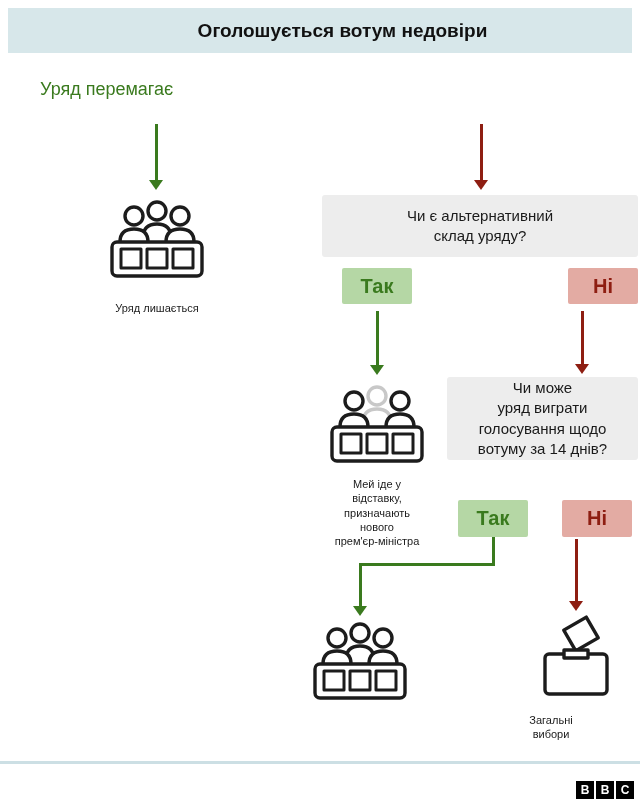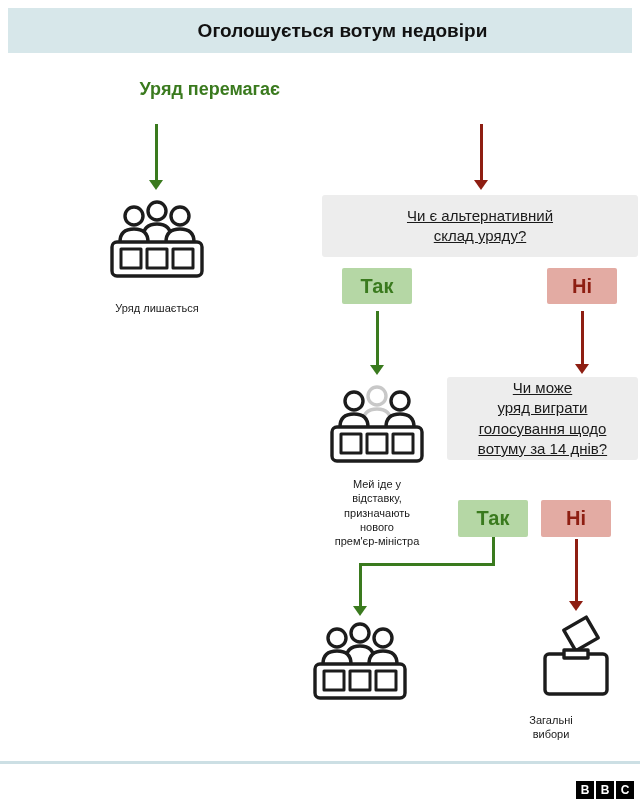--- a/index.html
+++ b/index.html
@@ -18,21 +18,21 @@
   .abs { position: absolute; }
 
   .header {
     left: 8px; top: 8px; width: 624px; height: 45px;
     background: var(--header_bg, #d7e7ea);
     display: flex; align-items: center; justify-content: center;
     font-size: 19px; font-weight: bold; color: #111; padding-left: 45px;
   }
 
   .branch-title {
-    font-size: 18px; font-weight: bold; text-align: right;
+    font-size: 18px; font-weight: normal; text-align: left;
     line-height: 1.2;
   }
   .green-text { color: var(--green, #3a7a1e); }
   .red-text   { color: var(--red, #8e1e12); }
 
   
   .arrow {
     position: absolute;
     display: flex; flex-direction: column; align-items: center;
     width: 14px;
@@ -49,31 +49,30 @@
   .arrow.red .line   { background: var(--red, #8e1e12); }
   .arrow.red .tip    { border-top-color: var(--red, #8e1e12); }
   .conn-green { background: var(--green, #3a7a1e); }
 
   .qbox {
     background: var(--question_bg, #ededed);
     border-radius: 3px;
     display: flex; align-items: center; justify-content: center;
     text-align: center; font-size: 15px; line-height: 1.35;
     padding: 0 10px;
-    text-decoration: underline;
   }
   .qbox span { white-space: pre-line; }
 
   .ansbox {
     display: flex; align-items: center; justify-content: center;
     font-size: 20px; font-weight: bold;
     border-radius: 2px;
   }
   .ansbox.yes { background: var(--yes_bg, #b5d7a5); color: var(--green, #3a7a1e); }
-  .ansbox.no  { background: var(--no_bg, #e3aba3);  color: var(--red, #8e1e12); }
+  .ansbox.no  { background: var(--no_bg, #e3aba3);  color: var(--red, #8e1e12); margin-left: 21px; }
 
   .caption {
     text-align: center; font-size: 11px; line-height: 1.3;
     color: #1a1a1a; white-space: pre-line;
   }
 
   .rule { background: var(--rule, #ccdfe4); }
 
   .bbc { display: flex; gap: 2px; }
   .bbc .sq {

